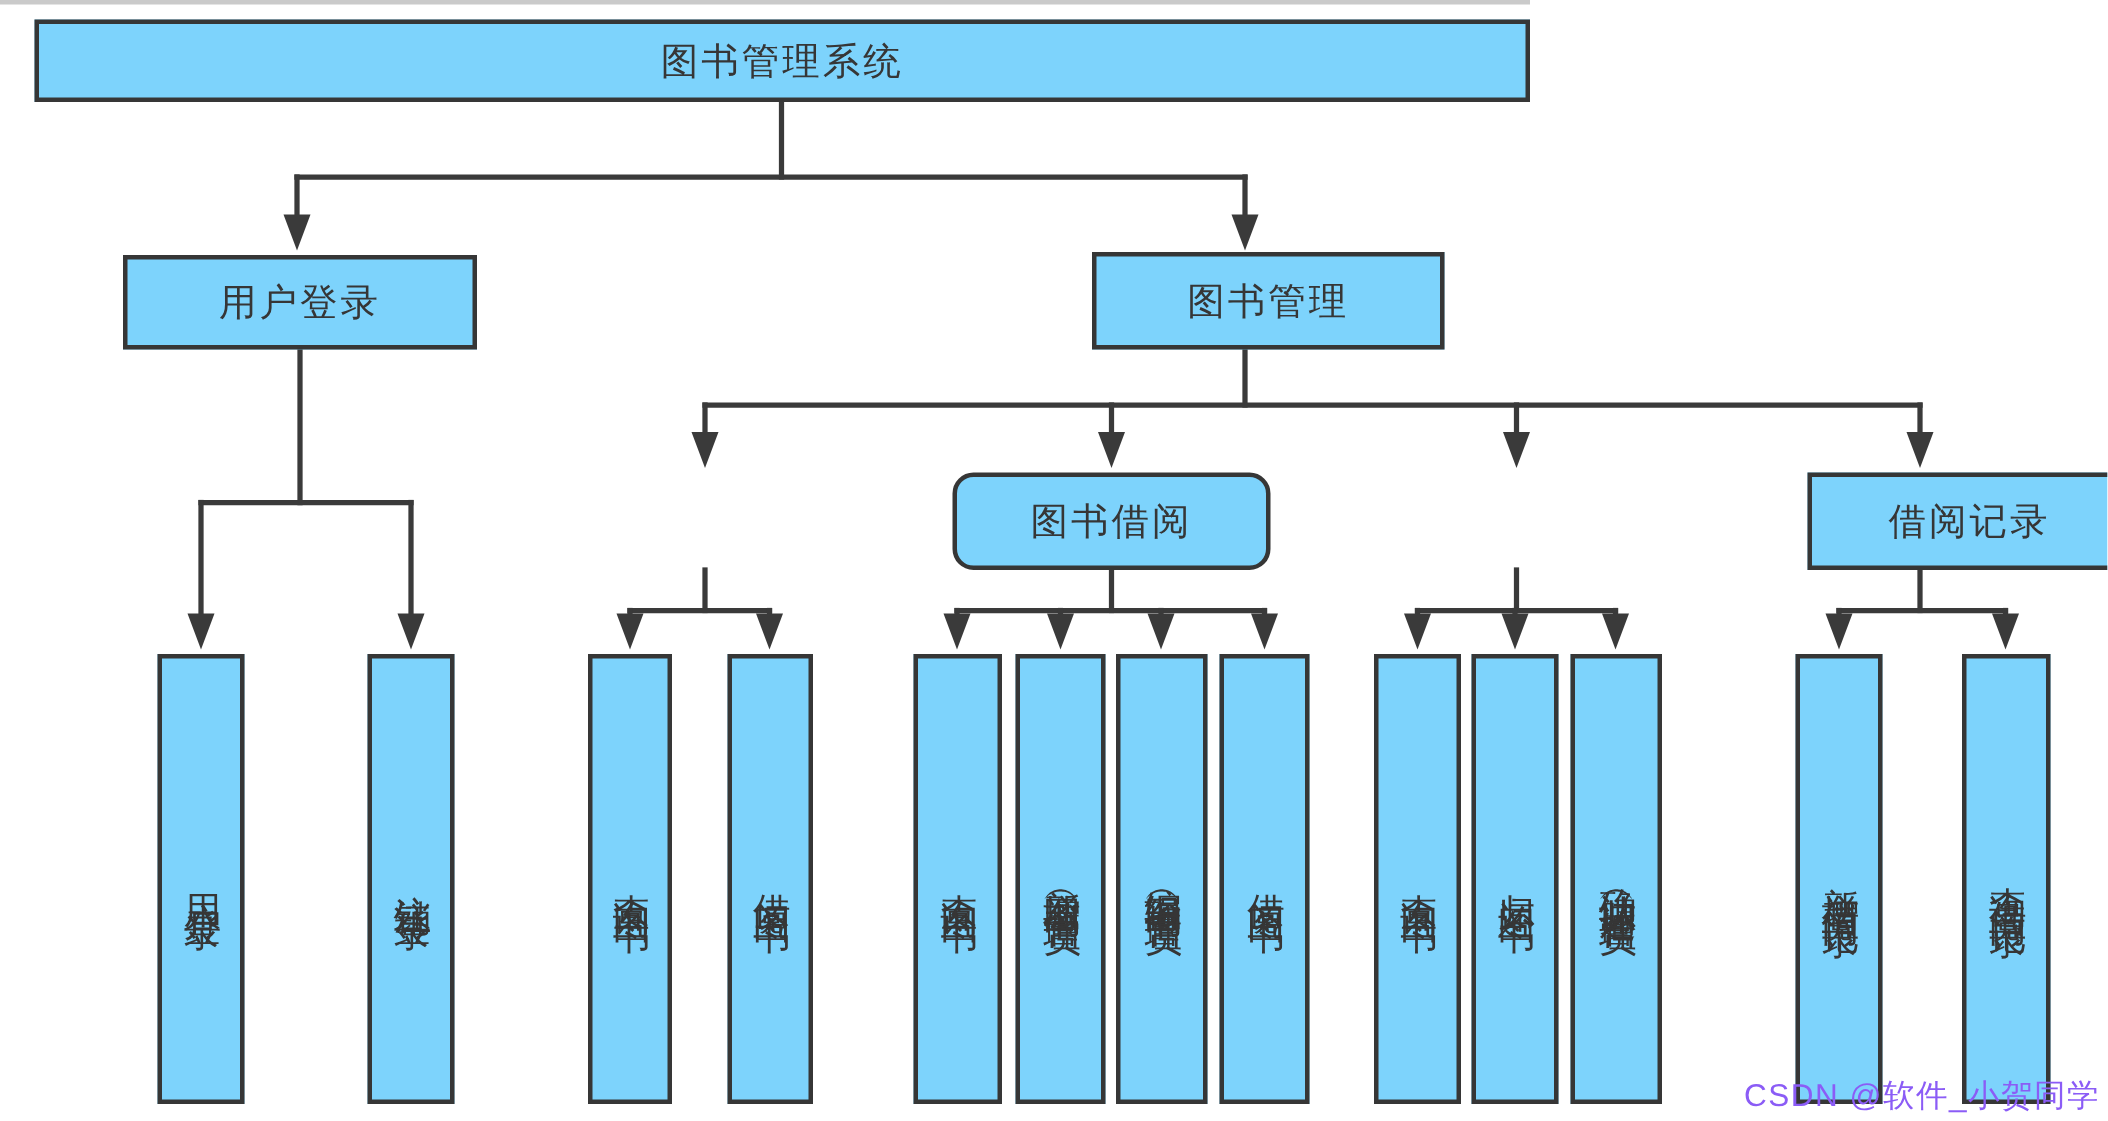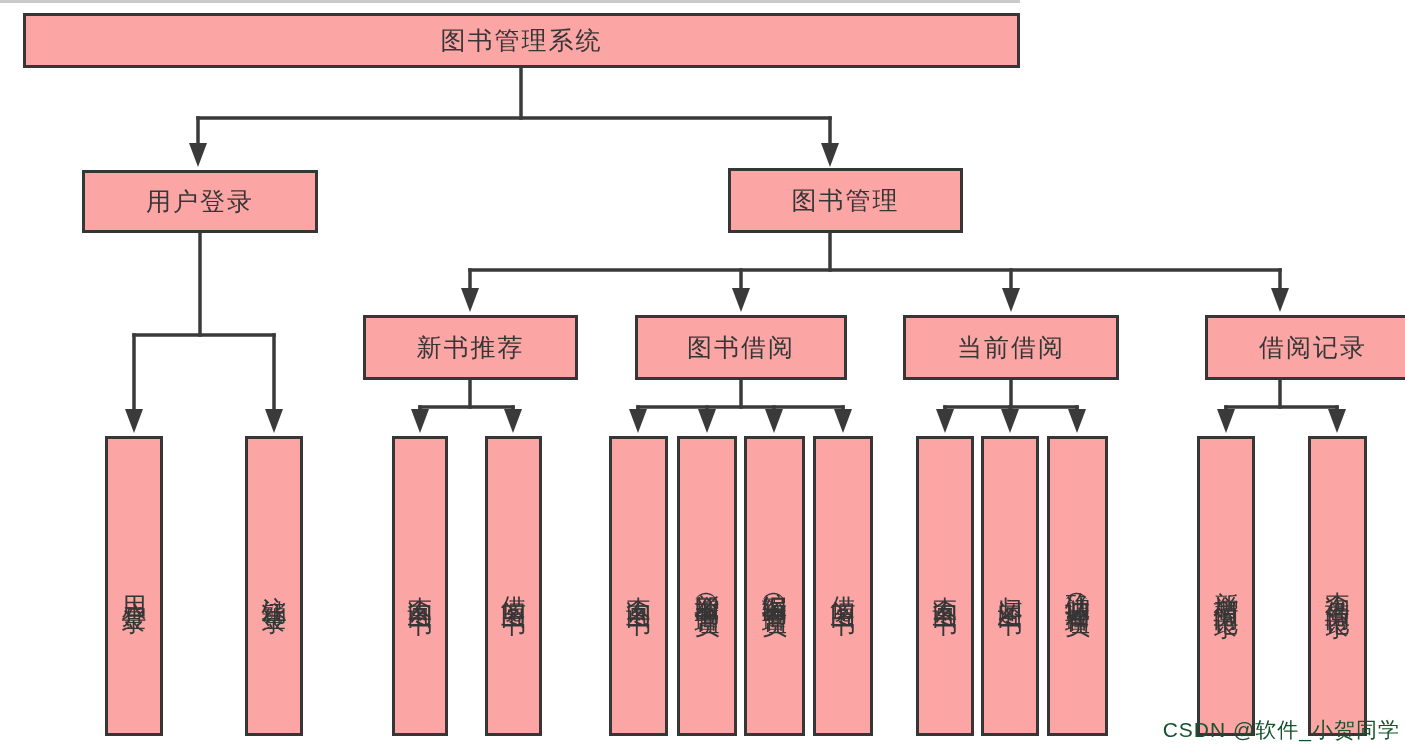--- a/index.html
+++ b/index.html
@@ -19,21 +19,21 @@
   }
   #connectors line {
     stroke: #3a3a3a;
     stroke-width: 3.5;
     stroke-linecap: square;
   }
   #connectors polygon { fill: #3a3a3a; }
   .box {
     position: absolute;
     box-sizing: border-box;
-    background: #fca5a5;
+    background: #7dd3fc;
     border: 3px solid #363636;
     display: flex;
     align-items: center;
     justify-content: center;
   }
   .hlabel {
     font-size: 25px;
     letter-spacing: 2px;
     white-space: nowrap;
   }
@@ -45,21 +45,21 @@
     line-height: 1;
     white-space: nowrap;
   }
   .vlabel.long { letter-spacing: 3px; }
   
   .root-box   { left: 23px;  top: 13px;  width: 997px; height: 55px; }
   .l2-a       { left: 82px;  top: 170px; width: 236px; height: 63px; }
   .l2-b       { left: 728px; top: 168px; width: 235px; height: 65px; }
   .l3         { top: 315px; height: 65px; }
   .g0         { left: 363px;  width: 215px; }
-  .g1         { left: 635px;  width: 212px; }
+  .g1         { left: 635px;  width: 212px; border-radius: 14px; }
   .g2         { left: 903px;  width: 216px; }
   .g3         { left: 1205px; width: 216px; }
   .leaf       { top: 436px; height: 300px; }
   .lf-1  { left: 105px;  width: 58px; }
   .lf-2  { left: 245px;  width: 58px; }
   .lf-3  { left: 392px;  width: 56px; }
   .lf-4  { left: 485px;  width: 57px; }
   .lf-5  { left: 609px;  width: 59px; }
   .lf-6  { left: 677px;  width: 60px; }
   .lf-7  { left: 744px;  width: 61px; }
@@ -74,21 +74,21 @@
     left: 0; top: 0;
     width: 1020px; height: 3px;
     background: #cacaca;
   }
   .watermark {
     position: absolute;
     right: 5px;
     top: 716px;
     font-size: 21px;
     letter-spacing: 1px;
-    color: #14532d;
+    color: #8b5cf6;
     white-space: nowrap;
     z-index: 5;
   }
 </style>
 </head>
 <body>
 
 <div id="stage">
 
   <div class="top-artifact"></div>
@@ -159,29 +159,23 @@
     <span class="hlabel">图书管理系统</span>
   </div>
 
   <div class="box l2-a">
     <span class="hlabel">用户登录</span>
   </div>
   <div class="box l2-b">
     <span class="hlabel">图书管理</span>
   </div>
 
-  <div class="box l3 g0">
-    <span class="hlabel">新书推荐</span>
-  </div>
   <div class="box l3 g1">
     <span class="hlabel">图书借阅</span>
   </div>
-  <div class="box l3 g2">
-    <span class="hlabel">当前借阅</span>
-  </div>
   <div class="box l3 g3">
     <span class="hlabel">借阅记录</span>
   </div>
 
   <div class="box leaf lf-1">
     <span class="vlabel">用户登录</span>
   </div>
   <div class="box leaf lf-2">
     <span class="vlabel">注销登录</span>
   </div>

